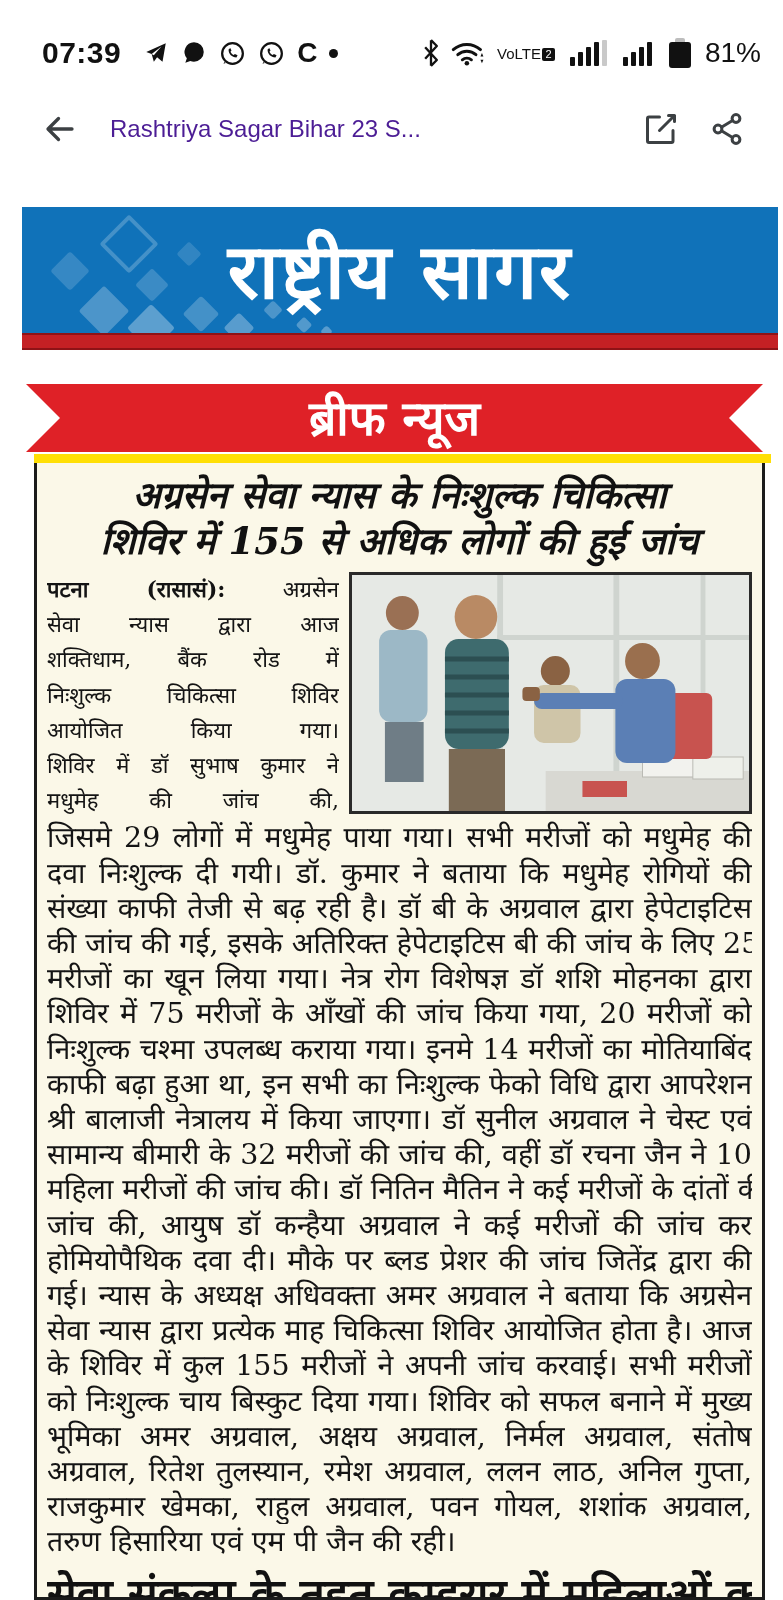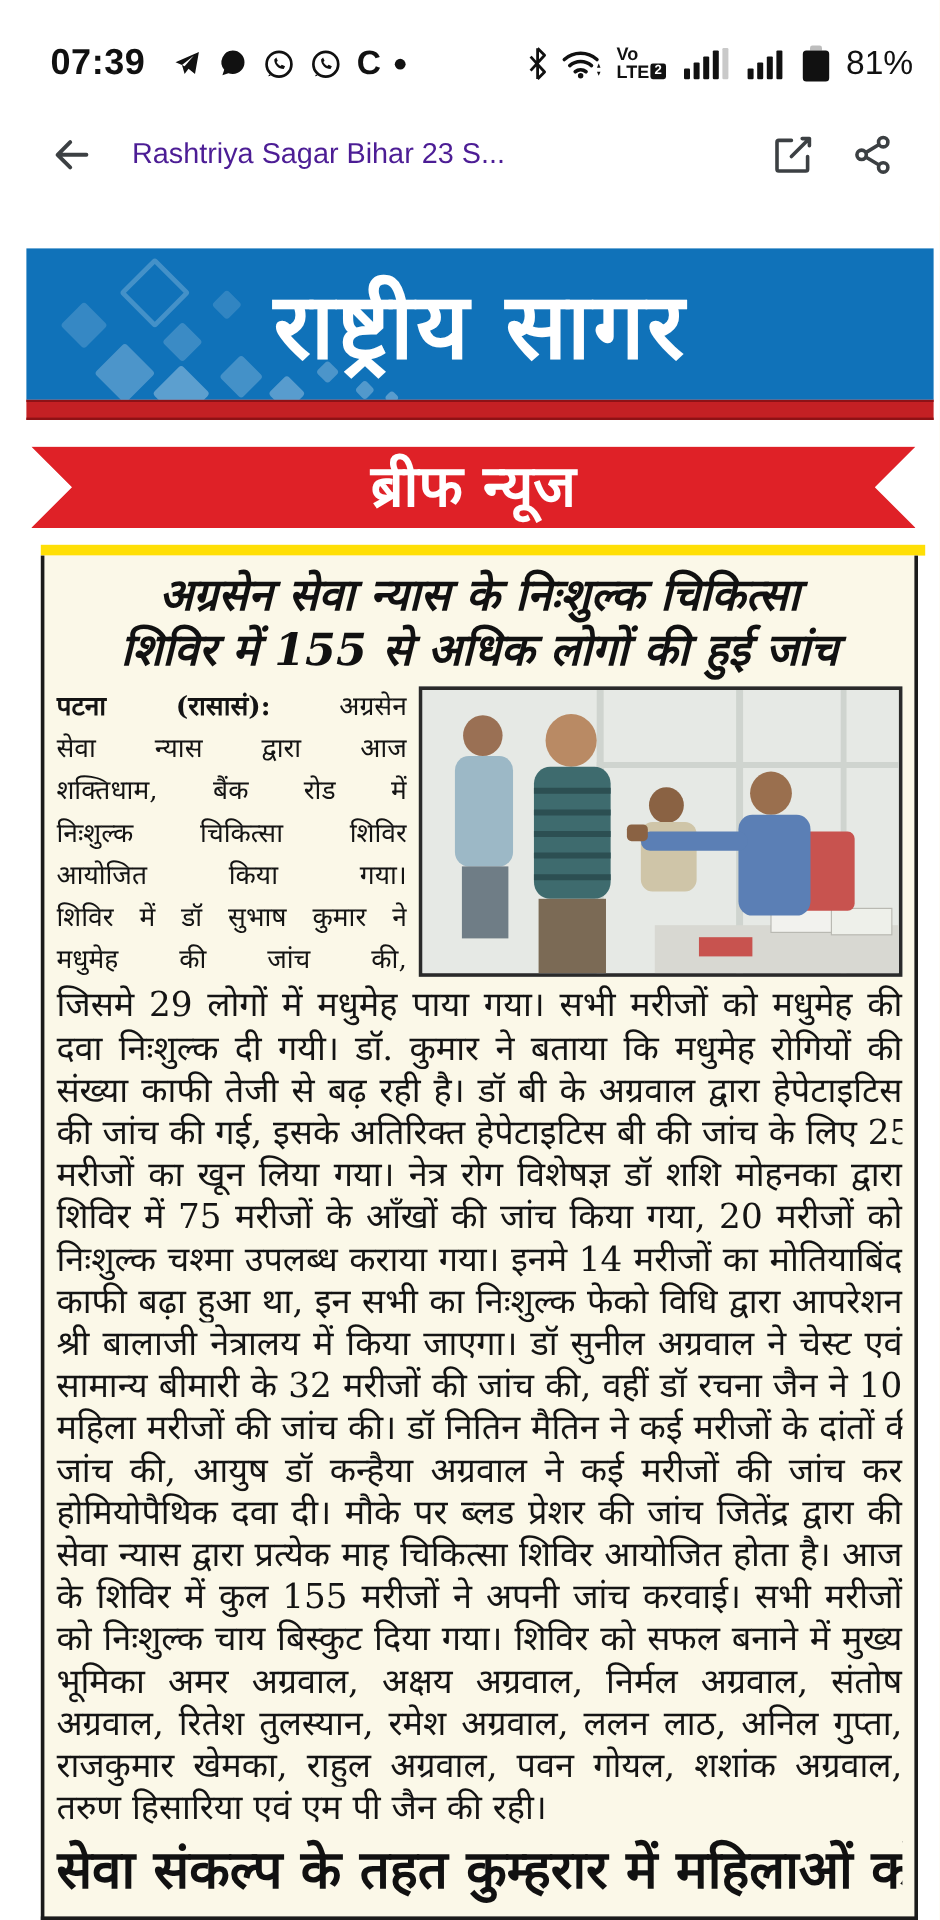--- a/index.html
+++ b/index.html
@@ -11,23 +11,23 @@
   
   .status-bar{
     height:66px;display:flex;align-items:center;padding:20px 22px 0 42px;
     color:#111;
   }
   .sb-time{font-size:30px;font-weight:600;letter-spacing:.5px;margin-right:22px;}
   .sb-notifs{display:flex;align-items:center;gap:12px;}
   .sb-spacer{flex:1;}
   .sb-right{display:flex;align-items:center;gap:10px;}
   .sb-ico{display:inline-flex;align-items:center;justify-content:center;}
-  .volte{display:flex;flex-direction:column;line-height:1;font-weight:700;color:#111;margin:0 2px;}
+  .volte{display:flex;flex-direction:row;line-height:1;font-weight:400;color:#111;margin:0 2px;}
   .volte .vo{font-size:15px;}
-  .volte .lte{font-size:15px;display:flex;align-items:flex-start;gap:1px;}
+  .volte .lte{font-size:15px;display:flex;align-items:flex-end;gap:1px;}
   .volte .lte .badge2{
     background:#111;color:#fff;font-size:11px;width:13px;height:13px;
     display:inline-flex;align-items:center;justify-content:center;border-radius:2px;
   }
   .sigbars{display:flex;align-items:flex-end;gap:3px;height:26px;margin:0 3px;}
   .sigbars i{display:block;width:5px;background:#111;border-radius:1px;}
   .sigbars i.dim{background:#c9c9c9;}
   .battery{display:flex;flex-direction:column;align-items:center;margin-left:4px;}
   .battery .nub{width:10px;height:4px;background:#bdbdbd;border-radius:2px 2px 0 0;}
   .battery .cell{width:22px;height:26px;background:#111;border-radius:3px;}
@@ -47,21 +47,21 @@
   .mh-blue{position:relative;height:126px;overflow:hidden;display:flex;align-items:center;justify-content:center;}
   .mh-title{
     position:relative;z-index:3;color:#fff;font-size:76px;font-weight:800;
     font-family:"DejaVu Serif", serif;letter-spacing:2px;text-align:right;line-height:1;
     padding-top:4px;
   }
   .diamond{position:absolute;transform:rotate(45deg);border-radius:3px;z-index:1;}
   .mh-redbar{height:13px;border-top:2px solid #8e1216;border-bottom:2px solid #8e1216;}
   
   .ribbon{
-    position:absolute;left:26px;top:372px;width:737px;height:68px;
+    position:absolute;left:26px;top:384px;width:737px;height:68px;
     display:flex;align-items:center;justify-content:center;
     clip-path:polygon(0 0,100% 0,calc(100% - 34px) 50%,100% 100%,0 100%,34px 50%);
   }
   .ribbon-label{
     color:#fff;font-size:48px;font-weight:800;font-family:"DejaVu Serif", serif;line-height:1;
   }
   .yellow-bar{position:absolute;left:34px;top:454px;width:737px;height:9px;}
   
   .article{
     position:absolute;left:34px;top:463px;width:731px;height:1137px;
@@ -282,20 +282,21 @@
       <div class="tline">की जांच की गई, इसके अतिरिक्त हेपेटाइटिस बी की जांच के लिए 25</div>
       <div class="tline">मरीजों का खून लिया गया। नेत्र रोग विशेषज्ञ डॉ शशि मोहनका द्वारा</div>
       <div class="tline">शिविर में 75 मरीजों के आँखों की जांच  किया गया, 20 मरीजों को</div>
       <div class="tline">निःशुल्क चश्मा उपलब्ध कराया गया। इनमे 14 मरीजों का मोतियाबिंद</div>
       <div class="tline">काफी बढ़ा हुआ था, इन सभी का निःशुल्क फेको विधि द्वारा आपरेशन</div>
       <div class="tline">श्री बालाजी नेत्रालय में किया जाएगा। डॉ सुनील अग्रवाल ने चेस्ट एवं</div>
       <div class="tline">सामान्य बीमारी के 32 मरीजों की जांच की, वहीं डॉ रचना जैन ने 10</div>
       <div class="tline">महिला मरीजों की जांच की। डॉ नितिन मैतिन ने कई मरीजों के दांतों की</div>
       <div class="tline">जांच की, आयुष डॉ कन्हैया अग्रवाल ने कई मरीजों की जांच कर</div>
       <div class="tline">होमियोपैथिक दवा दी। मौके पर ब्लड प्रेशर की जांच जितेंद्र द्वारा की</div>
+      <div class="tline">गई। न्यास के अध्यक्ष अधिवक्ता अमर  अग्रवाल ने बताया कि अग्रसेन</div>
       <div class="tline">सेवा न्यास  द्वारा प्रत्येक माह  चिकित्सा शिविर आयोजित होता है। आज</div>
       <div class="tline">के शिविर में कुल 155 मरीजों ने अपनी जांच करवाई।  सभी मरीजों</div>
       <div class="tline">को निःशुल्क चाय बिस्कुट दिया गया। शिविर को सफल बनाने में मुख्य</div>
       <div class="tline">भूमिका अमर अग्रवाल, अक्षय अग्रवाल, निर्मल अग्रवाल, संतोष</div>
       <div class="tline">अग्रवाल, रितेश तुलस्यान, रमेश अग्रवाल, ललन लाठ, अनिल गुप्ता,</div>
       <div class="tline">राजकुमार खेमका, राहुल अग्रवाल, पवन गोयल,  शशांक अग्रवाल,</div>
       <div class="tline">तरुण हिसारिया एवं एम पी जैन की रही।</div>
     </div>
 
   <div class="next-headline">सेवा संकल्प के तहत कुम्हरार में महिलाओं को</div>

